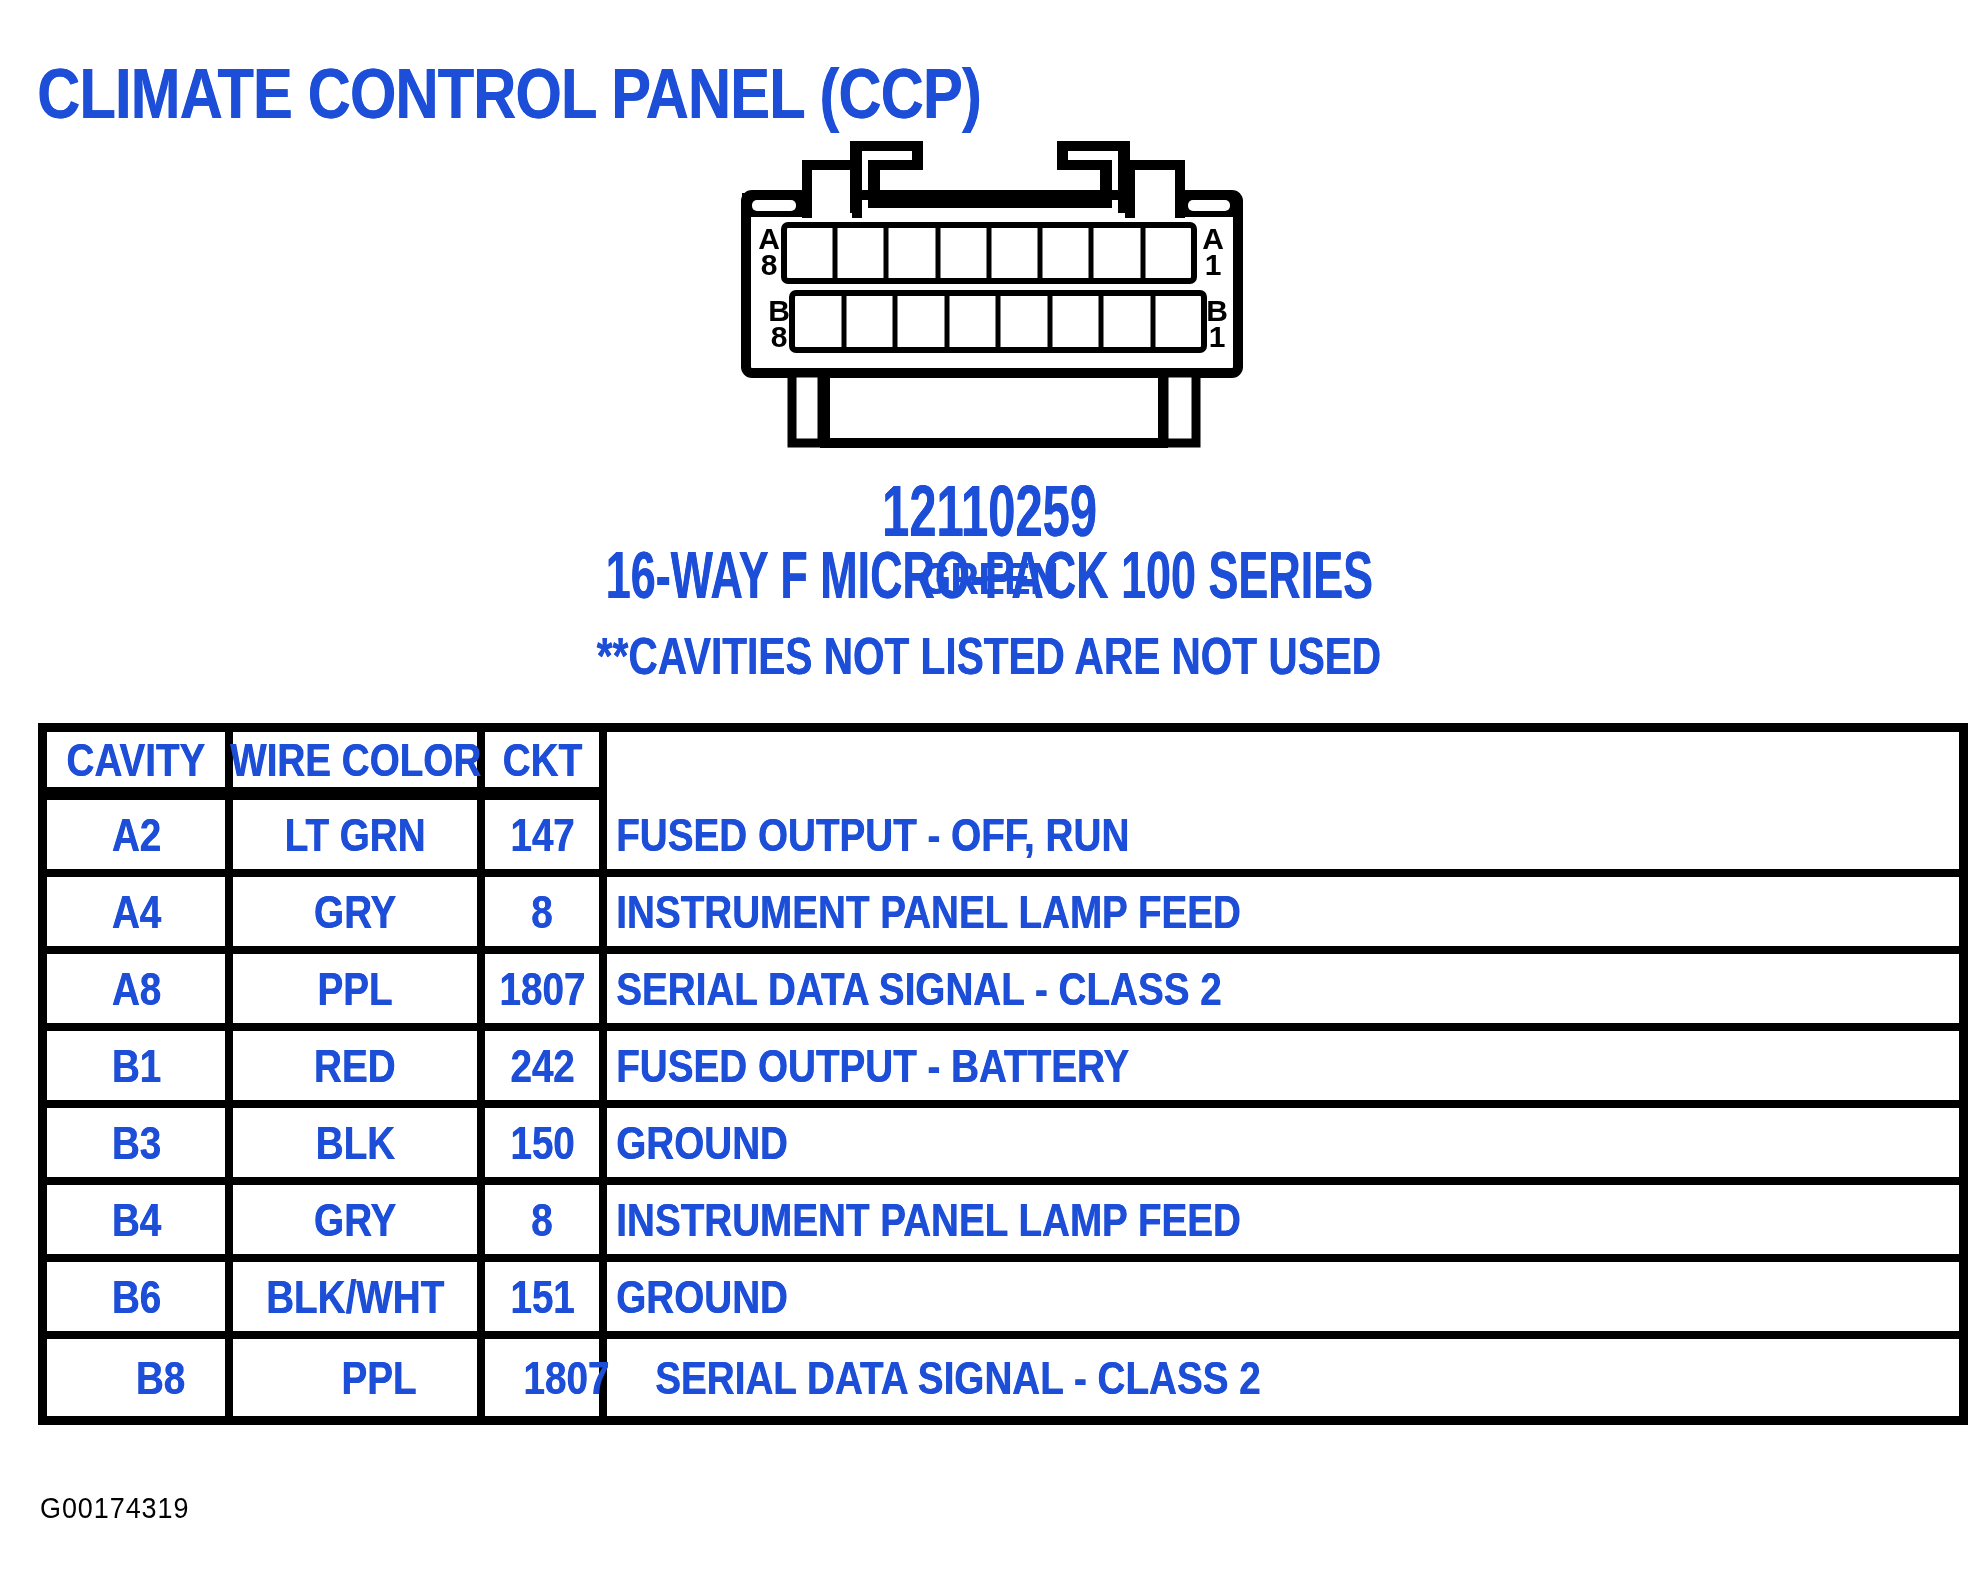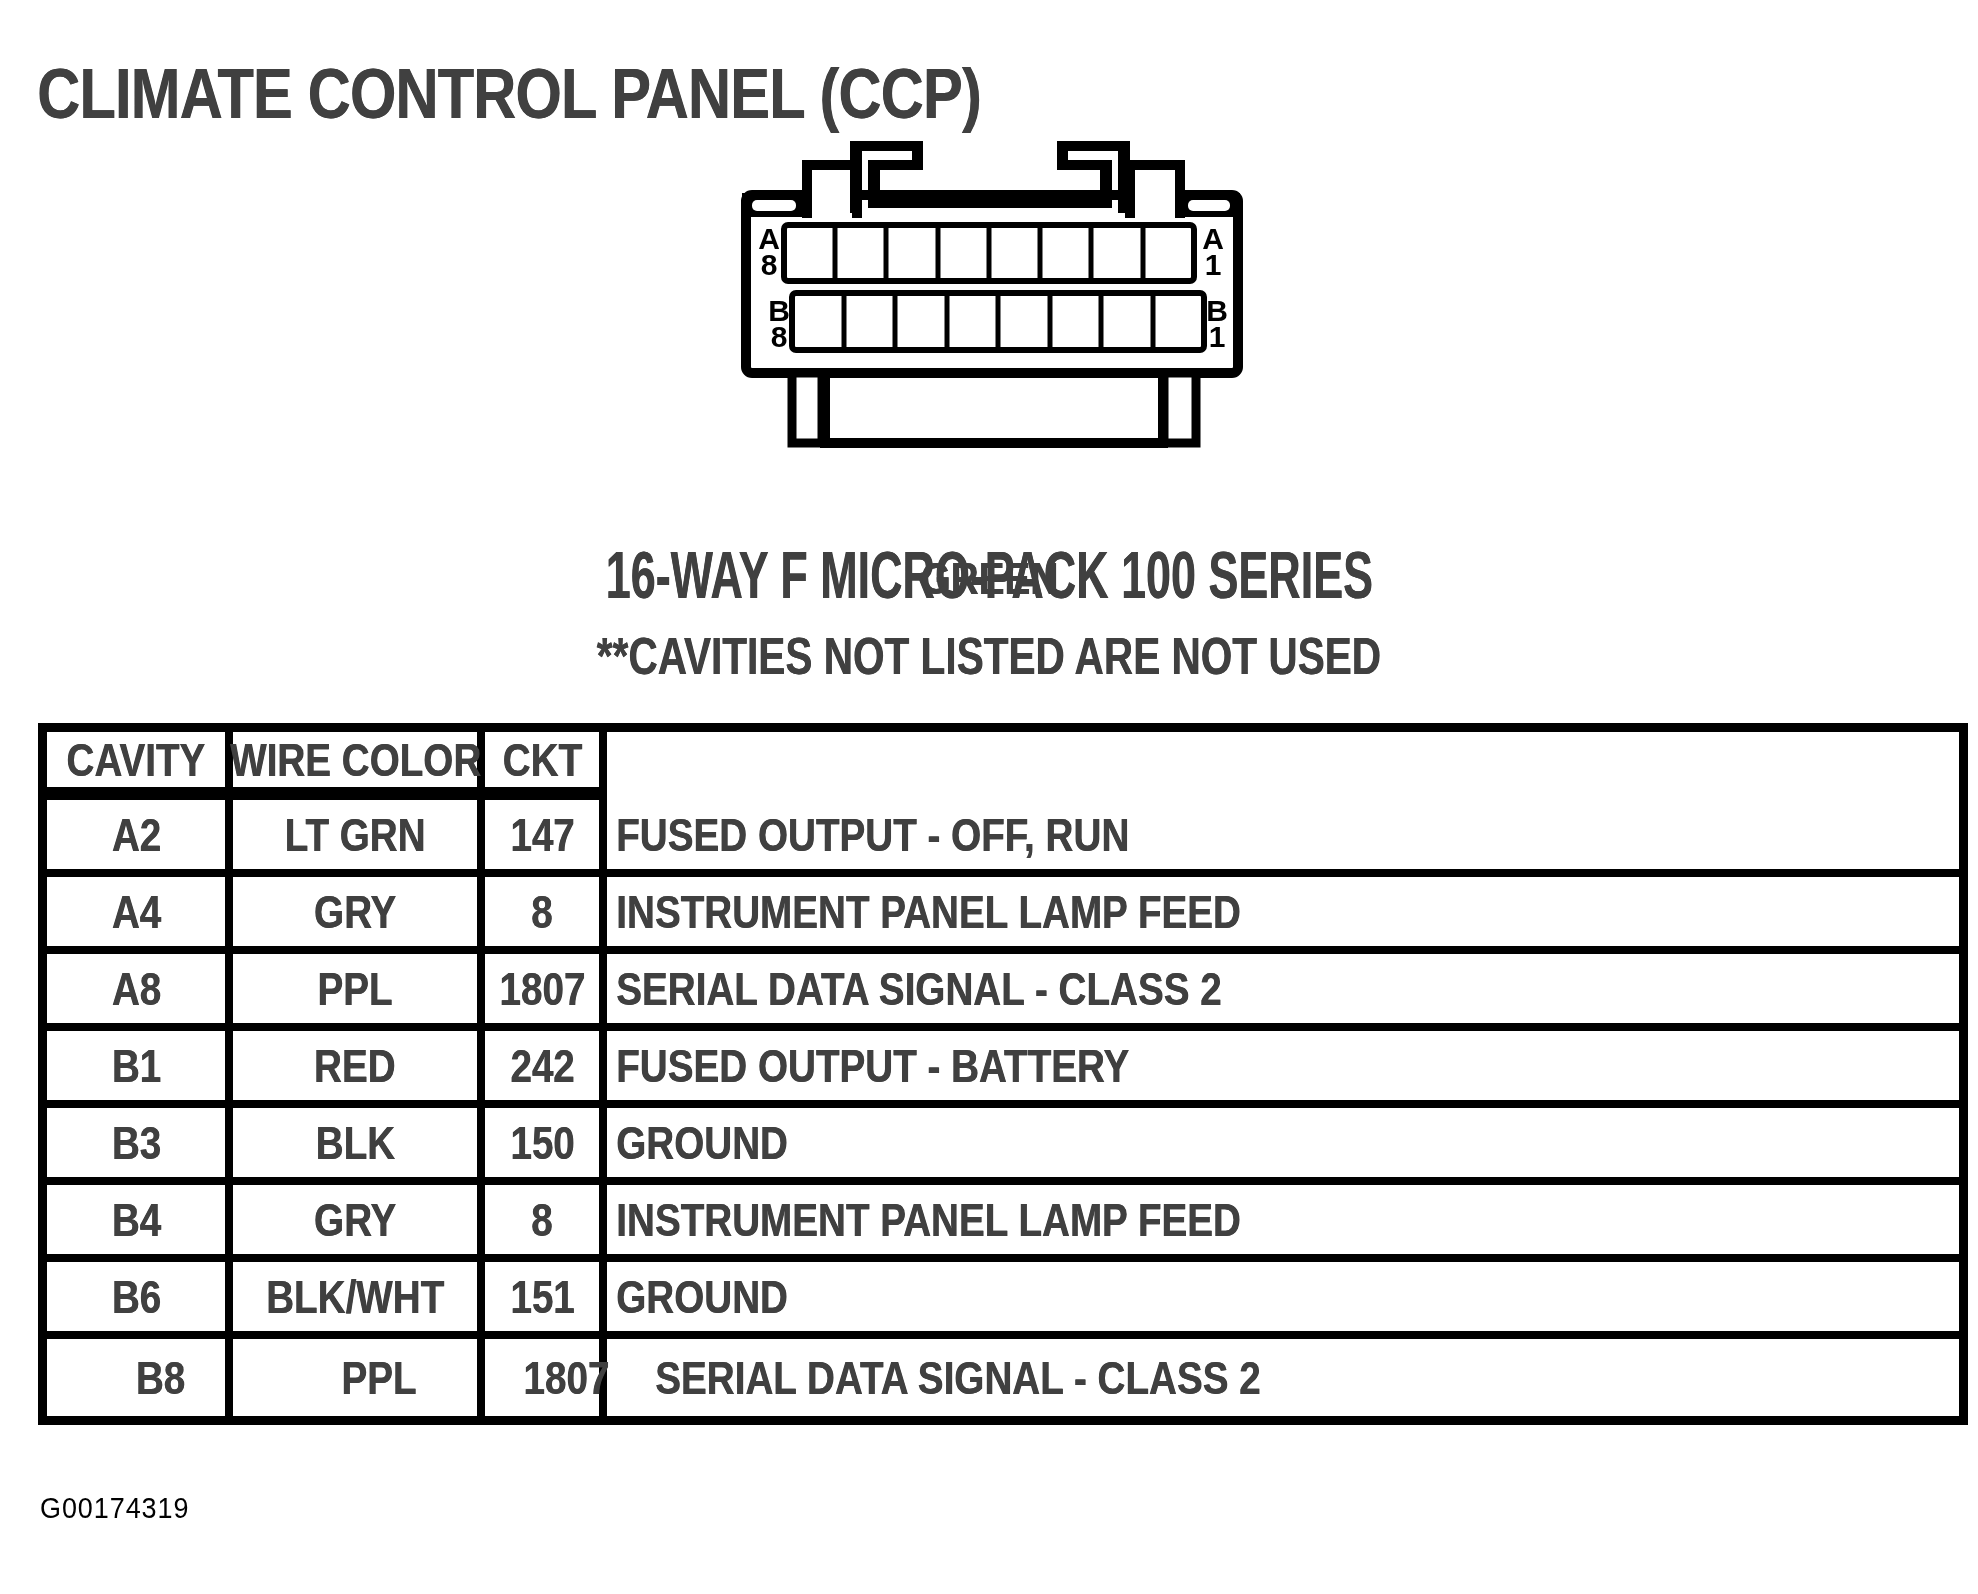--- a/index.html
+++ b/index.html
@@ -4,21 +4,21 @@
 <style>
   * { margin:0; padding:0; box-sizing:border-box; }
   html,body { background:#e8e8e8; }
   #page {
     position:relative; width:1978px; height:1594px;
     background:#ffffff; color:#000;
     font-family:"Liberation Sans", sans-serif;
     overflow:hidden;
   }
   .abs { position:absolute; }
-  .ink { color:#404040; text-shadow:0.6px 0 0 currentColor; }
+  .ink { color:#1d4ed8; text-shadow:0.6px 0 0 currentColor; }
   .cx  { display:inline-block; transform:scaleX(var(--sx,1)); transform-origin:center; white-space:nowrap; }
   .cxl { transform-origin:left center; }
   .ctr { left:0; right:0; text-align:center; }
 
   .title-line   { top:58px;  left:37px;  font-size:71px; font-weight:700; line-height:1; letter-spacing:-1px; }
   .part-number  { top:474px; font-size:73px; font-weight:700; line-height:1; }
   .series-line  { top:534px; font-size:66px; font-weight:700; line-height:1;margin-top:8px; }
   .color-line   { top:557px; font-size:44px; font-weight:700; line-height:1; }
   .note-line    { top:630px; font-size:52px; font-weight:700; line-height:1; }
   .footer-code  { top:1494px; left:40px; font-size:29px; font-weight:400; line-height:1; letter-spacing:1px; }
@@ -112,20 +112,23 @@
     <text x="39" y="203" font-size="30" text-anchor="middle">B</text>
     <text x="39" y="229" font-size="30" text-anchor="middle">8</text>
     <text x="477" y="203" font-size="30" text-anchor="middle">B</text>
     <text x="477" y="229" font-size="30" text-anchor="middle">1</text>
 
     <rect x="85" y="255" width="338" height="70" fill="#fff" stroke="#000" stroke-width="10"></rect>
     <rect x="52" y="255" width="30" height="70" fill="#fff" stroke="#000" stroke-width="9"></rect>
     <rect x="424" y="255" width="32" height="70" fill="#fff" stroke="#000" stroke-width="9"></rect>
   </svg>
 
+  <div class="abs ctr part-number ink">
+    <span class="cx" style="--sx:0.67">12110259</span>
+  </div>
   <div class="abs ctr series-line ink">
     <span class="cx" style="--sx:0.68">16-WAY F MICRO-PACK 100 SERIES</span>
   </div>
   <div class="abs ctr color-line ink">
     <span class="cx" style="--sx:0.88">GREEN</span>
   </div>
   <div class="abs ctr note-line ink">
     <span class="cx" style="--sx:0.78">**CAVITIES NOT LISTED ARE NOT USED</span>
   </div>
 

